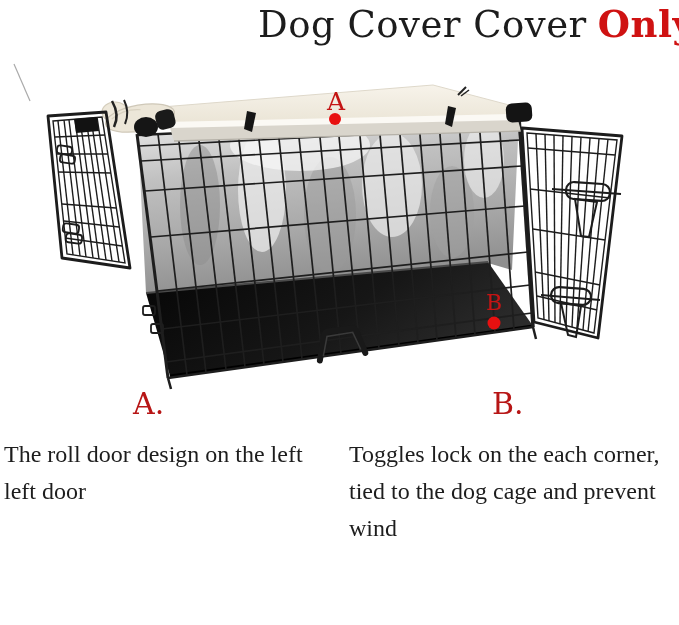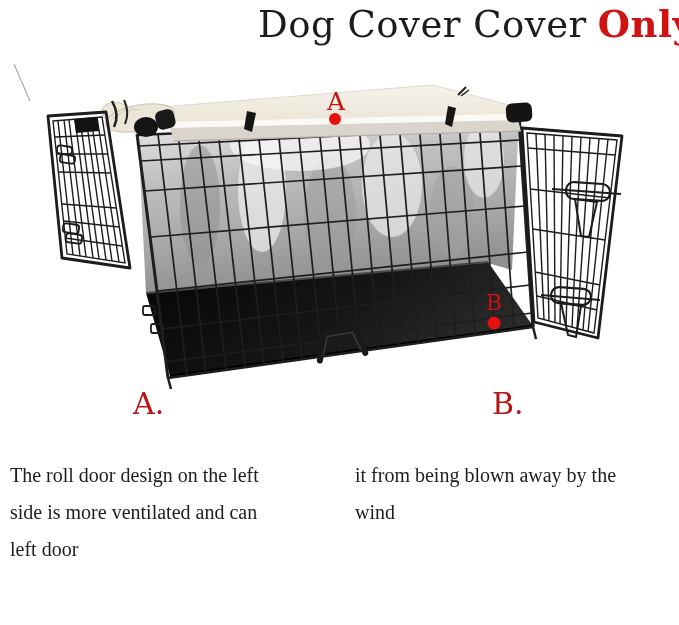--- a/index.html
+++ b/index.html
@@ -7,21 +7,21 @@
        font-family:"Liberation Serif","DejaVu Serif",serif;}
   .page{position:absolute;inset:0;width:679px;height:625px;}
   .title{position:absolute;left:258px;top:2px;font-size:37px;letter-spacing:.5px;
          color:#1c1c1c;white-space:nowrap;font-family:"DejaVu Serif","Liberation Serif",serif;}
   .title .hl{color:#cf1212;font-weight:700;margin-left:11px;}
   svg.figure{position:absolute;left:0;top:0;width:679px;height:625px;}
   .marker-row span{position:absolute;font-size:30px;color:#b71515;
          font-family:"DejaVu Serif","Liberation Serif",serif;}
   .marker-a-caption{left:133px;top:386px;}
   .marker-b-caption{left:492px;top:386px;}
-  .col{position:absolute;top:457px;font-size:20px;color:#1d1d1d;margin-left:6px;}
+  .col{position:absolute;top:436px;font-size:24px;color:#1d1d1d;}
   .col div{height:37px;line-height:37px;white-space:nowrap;}
   .col-left{left:4px;width:340px;}
   .col-right{left:349px;width:328px;}
 </style>
 </head>
 <body>
 
 <div class="page">
 
   <div class="title">
@@ -195,21 +195,21 @@
     </g>
   </svg>
 
   <div class="marker-row">
     <span class="marker-a-caption">A.</span>
     <span class="marker-b-caption">B.</span>
   </div>
 
   <div class="col col-left">
     <div>The roll door design on the left</div>
-    <div>side is more ventilated and can</div>
     <div>left door</div>
   </div>
   <div class="col col-right">
-    <div>it from being blown away by the</div>
+    <div>Toggles lock on the each corner,</div>
+    <div>tied to the dog cage and prevent</div>
     <div>wind</div>
   </div>
 
 </div>
 
 </body></html>

